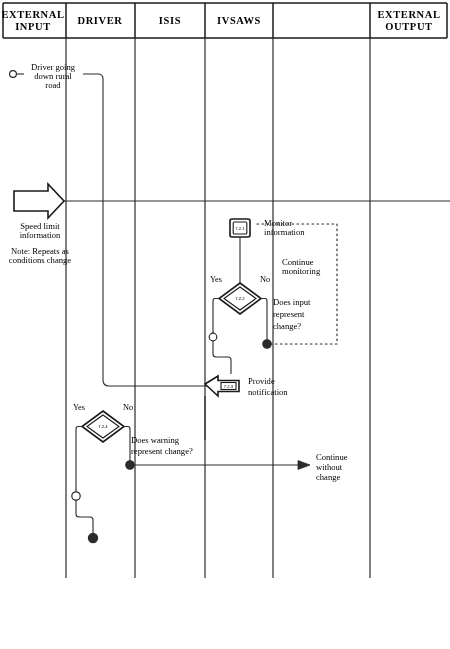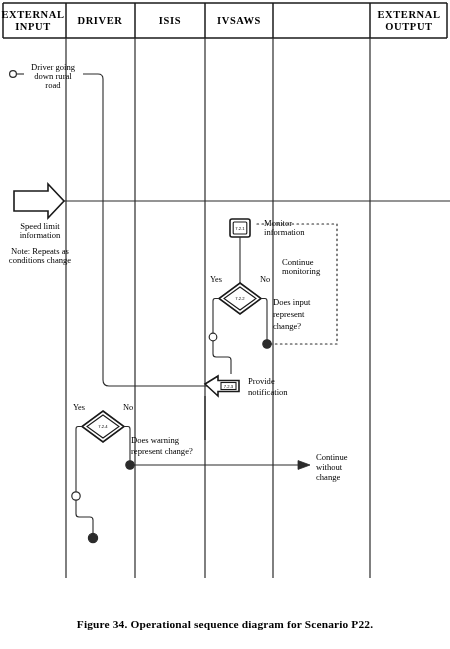--- a/index.html
+++ b/index.html
@@ -220,15 +220,14 @@
     <path d="M 298 460.6 L 310 465 L 298 469.4 Z" fill="#2b2b2b" stroke="#2b2b2b" stroke-width="0.8"></path>
 
     <g>
       <text class="diag-label" x="316" y="460">Continue</text>
       <text class="diag-label" x="316" y="470">without</text>
       <text class="diag-label" x="316" y="480">change</text>
     </g>
 
   </svg>
 
-  <div class="caption">Figure 34.  Operational sequence diagram for Scenario P22.</div>
 
 </div>
 
 </body></html>

